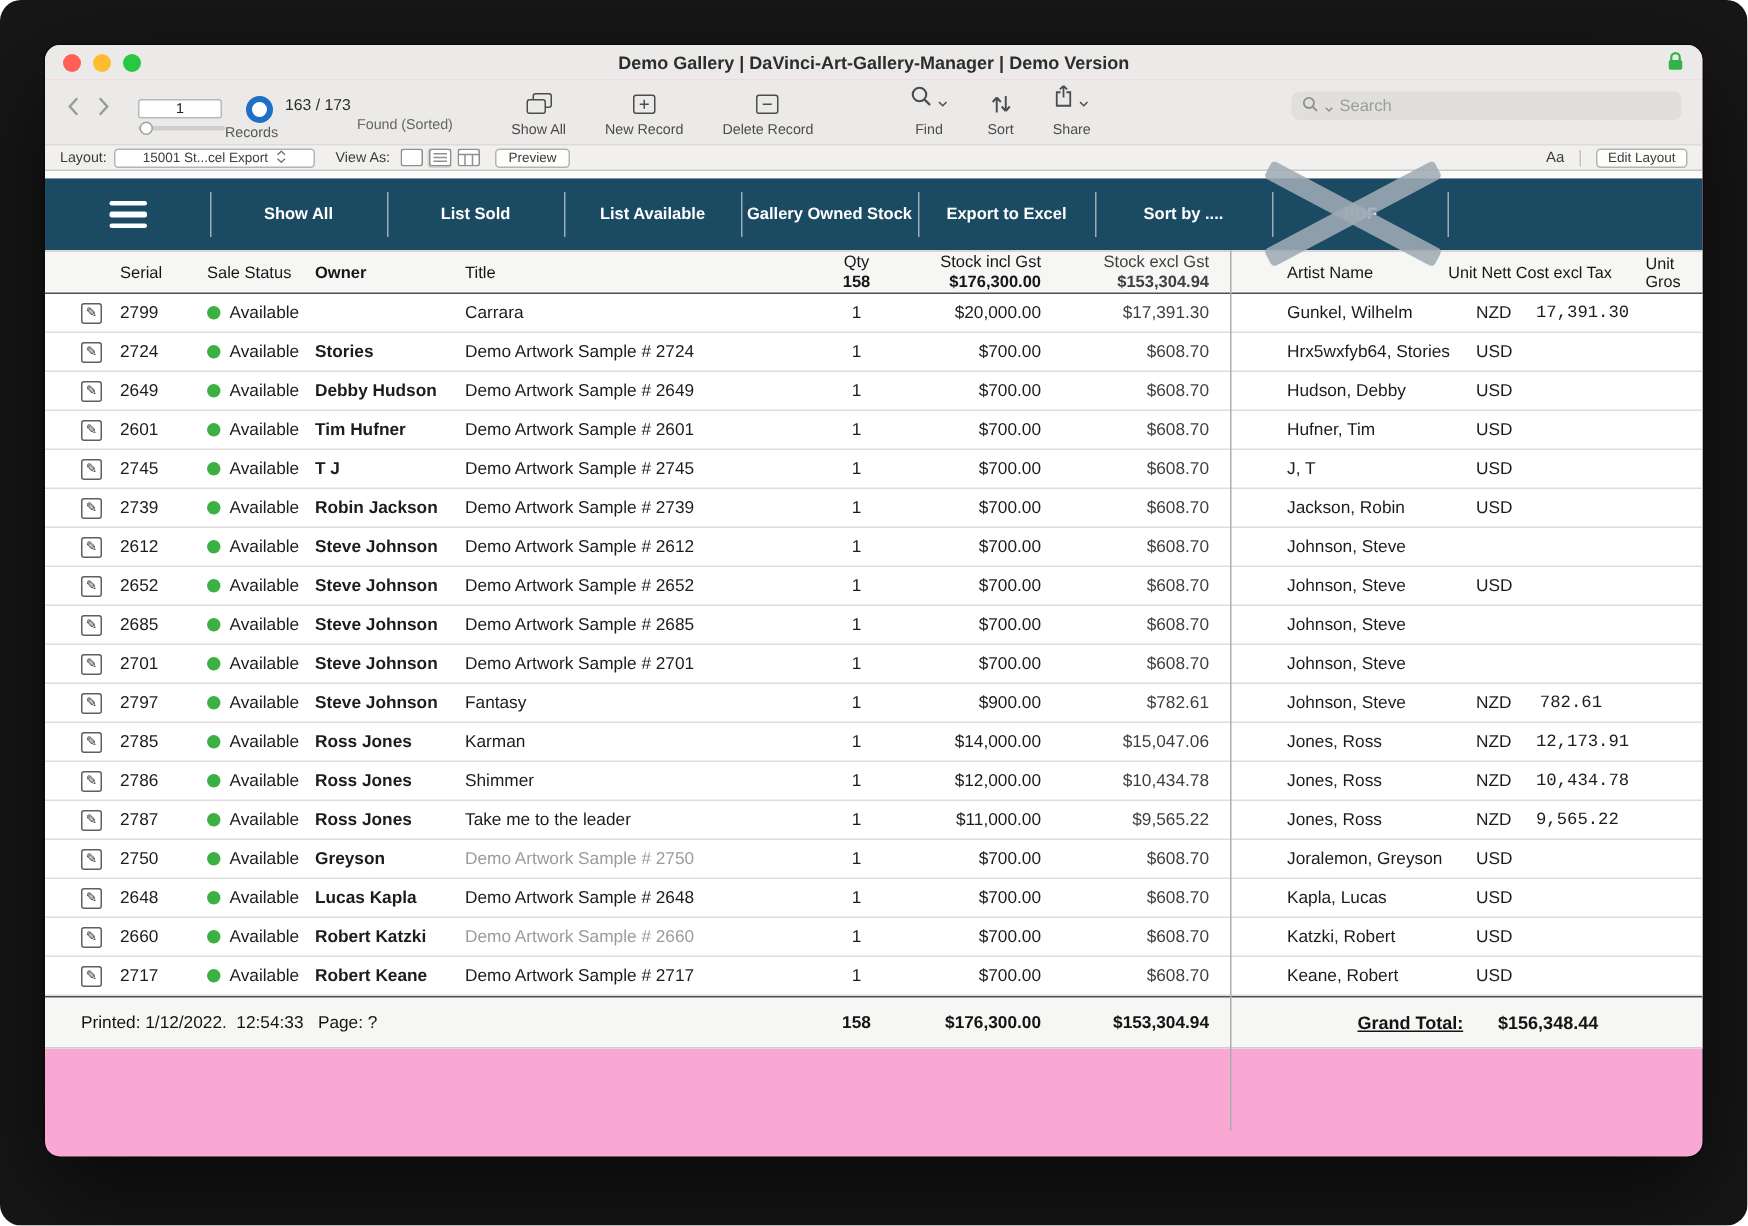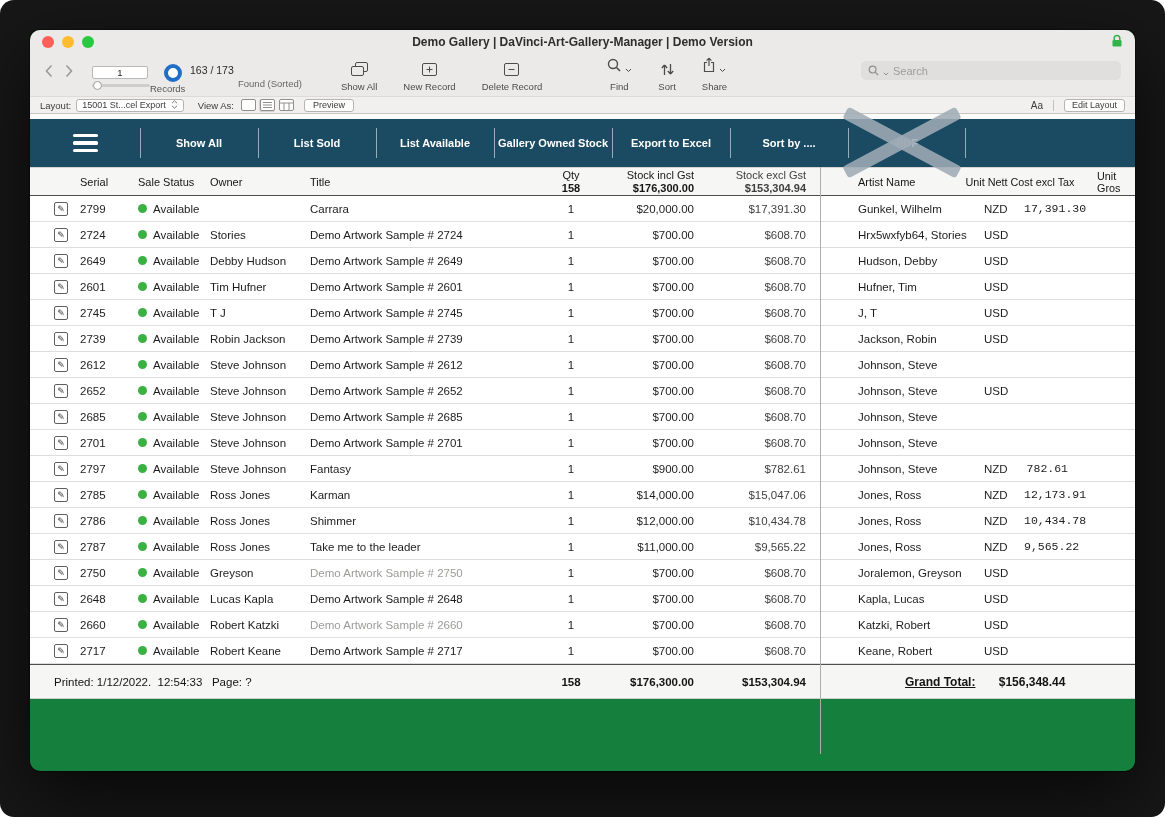--- a/index.html
+++ b/index.html
@@ -1,19 +1,19 @@
 <!DOCTYPE html>
 <html><head>
 <meta charset="utf-8">
 <style>
   * { margin:0; padding:0; box-sizing:border-box; }
   body { background:#ffffff; font-family:"Liberation Sans", sans-serif; }
   .desktop { position:relative; width:1165px; height:817px; background:#171717; border-radius:14px; overflow:hidden; }
 
-  .window { position:absolute; left:30px; top:30px; width:1105px; height:741px; background:#15803d;
+  .window { position:absolute; left:30px; top:30px; width:1105px; height:741px; background:#f9a8d4;
             border-radius:10px; overflow:hidden; box-shadow:0 25px 70px rgba(0,0,0,0.65), 0 0 0 1px rgba(0,0,0,0.35); }
 
   
   .titlebar { height:23px; background:#ebeae8; display:flex; align-items:center; position:relative; }
   .lights { display:flex; gap:8px; margin-left:12px; }
   .light { width:12px; height:12px; border-radius:50%; }
   .light.red { background:#ff5f57; } .light.yellow { background:#febc2e; } .light.green { background:#28c840; }
   .win-title { position:absolute; left:0; right:0; text-align:center; font-size:12px; font-weight:bold; color:#2d2d2d; pointer-events:none; }
   .lock { position:absolute; right:12px; top:4px; }
 
@@ -39,21 +39,21 @@
   .search { margin-left:auto; margin-top:8px; width:260px; height:19px; background:#e0dfdd; border-radius:5px;
             display:flex; align-items:center; padding:0 7px; gap:4px; }
   .search-input { flex:1; border:none; background:transparent; font-size:11px; color:#333; outline:none; font-family:inherit; }
   .search-input::placeholder { color:#9c9c9a; }
 
   
   .layoutbar { height:18px; background:#f1f0ee; border-top:1px solid #dcdbd9; border-bottom:1px solid #c9c8c6;
                display:flex; align-items:center; padding:0 10px; font-size:9.5px; color:#3c3c3c; }
   .lb-label { margin-right:5px; }
   .lb-select { height:13px; background:#fff; border:1px solid #b5b4b2; border-radius:3px; display:flex; align-items:center;
-               padding:0 5px; gap:5px; font-size:9px; cursor:default; }
+               padding:0 18px; gap:5px; font-size:9px; cursor:default; }
   .viewas { margin-left:14px; margin-right:6px; }
   .view-icons { display:flex; gap:3px; align-items:center; }
   .vic { display:flex; border-radius:2px; padding:0.5px; }
   .vic.active { background:#d4d3d1; }
   .preview-btn { margin-left:10px; height:13px; border:1px solid #b5b4b2; border-radius:3px; background:#fdfdfc;
                  padding:0 8px; font-size:9px; display:flex; align-items:center; color:#3c3c3c; font-family:inherit; }
   .lb-right { margin-left:auto; display:flex; align-items:center; gap:10px; }
   .fmt-btn { font-size:10px; color:#3c3c3c; border-right:1px solid #c2c1bf; padding-right:10px; }
   .editlayout-btn { height:13px; border:1px solid #b5b4b2; border-radius:3px; background:#fdfdfc; padding:0 7px;
                     font-size:9px; display:flex; align-items:center; color:#3c3c3c; font-family:inherit; }
@@ -97,21 +97,21 @@
           color:#1c1c1c; padding-left:24px; background:#fff; }
 
   .c-icon { width:26px; display:flex; align-items:center; }
   .pencil-box { display:inline-flex; width:14px; height:14px; border:1px solid #5f5f5d; border-radius:2px; background:#fff;
                 align-items:center; justify-content:center; font-size:9px; color:#333; cursor:pointer;
                 font-family:"DejaVu Sans", sans-serif; }
   .pencil-box::before { content:"\270E"; }
   .c-serial { width:46px; }
   .c-status { width:72px; display:flex; align-items:center; padding-left:12px; gap:6px; }
   .dot { width:9px; height:9px; border-radius:50%; background:#3cb043; flex:none; }
-  .c-owner { width:96px; padding-left:12px; position:relative; white-space:nowrap; overflow:hidden; }
+  .c-owner { width:96px; padding-left:12px; position:relative; white-space:nowrap; overflow:hidden;font-weight:bold; }
   .c-owner.hl .owner-text { visibility:hidden; }
   .c-owner.hl::before { content:''; position:absolute; left:10px; top:50%; transform:translateY(-50%);
                         width:88px; height:18px; background:#f4793f; }
   .c-title { width:260px; padding-left:16px; white-space:nowrap; overflow:hidden; }
   .c-title.muted { color:#9b9b99; }
   .c-qty { width:34px; text-align:center; }
   .c-incl { width:106px; text-align:right; }
   .c-excl { width:112px; text-align:right; color:#3f3f3f; }
   .c-gap { width:14px; }
   .c-artist { width:164px; padding-left:38px; white-space:nowrap; overflow:hidden; }

